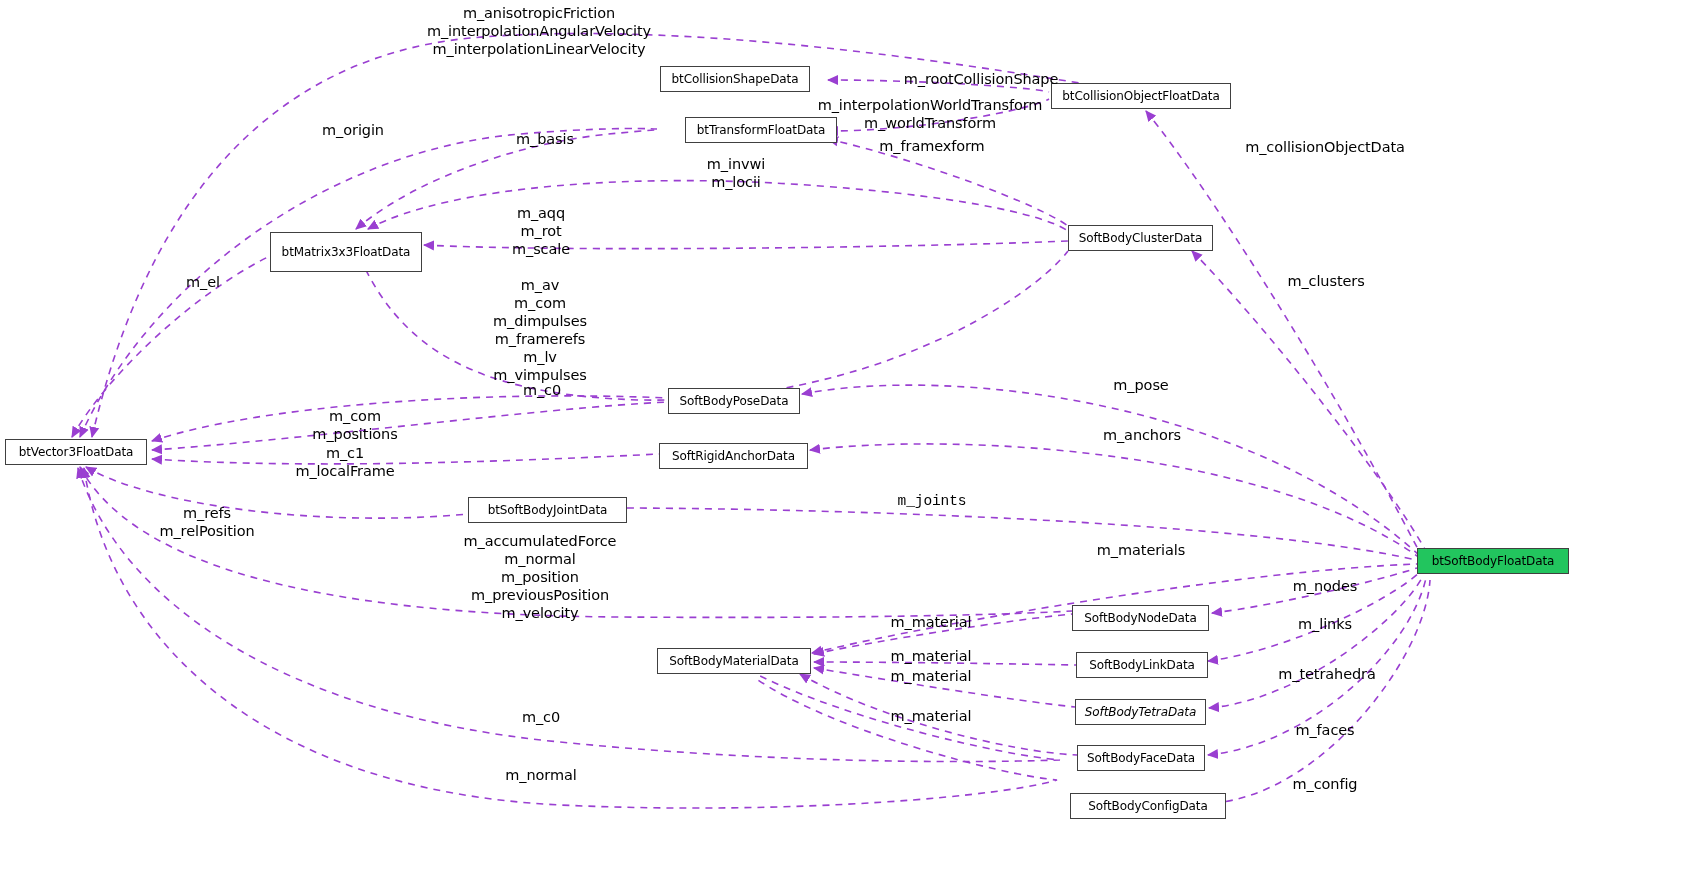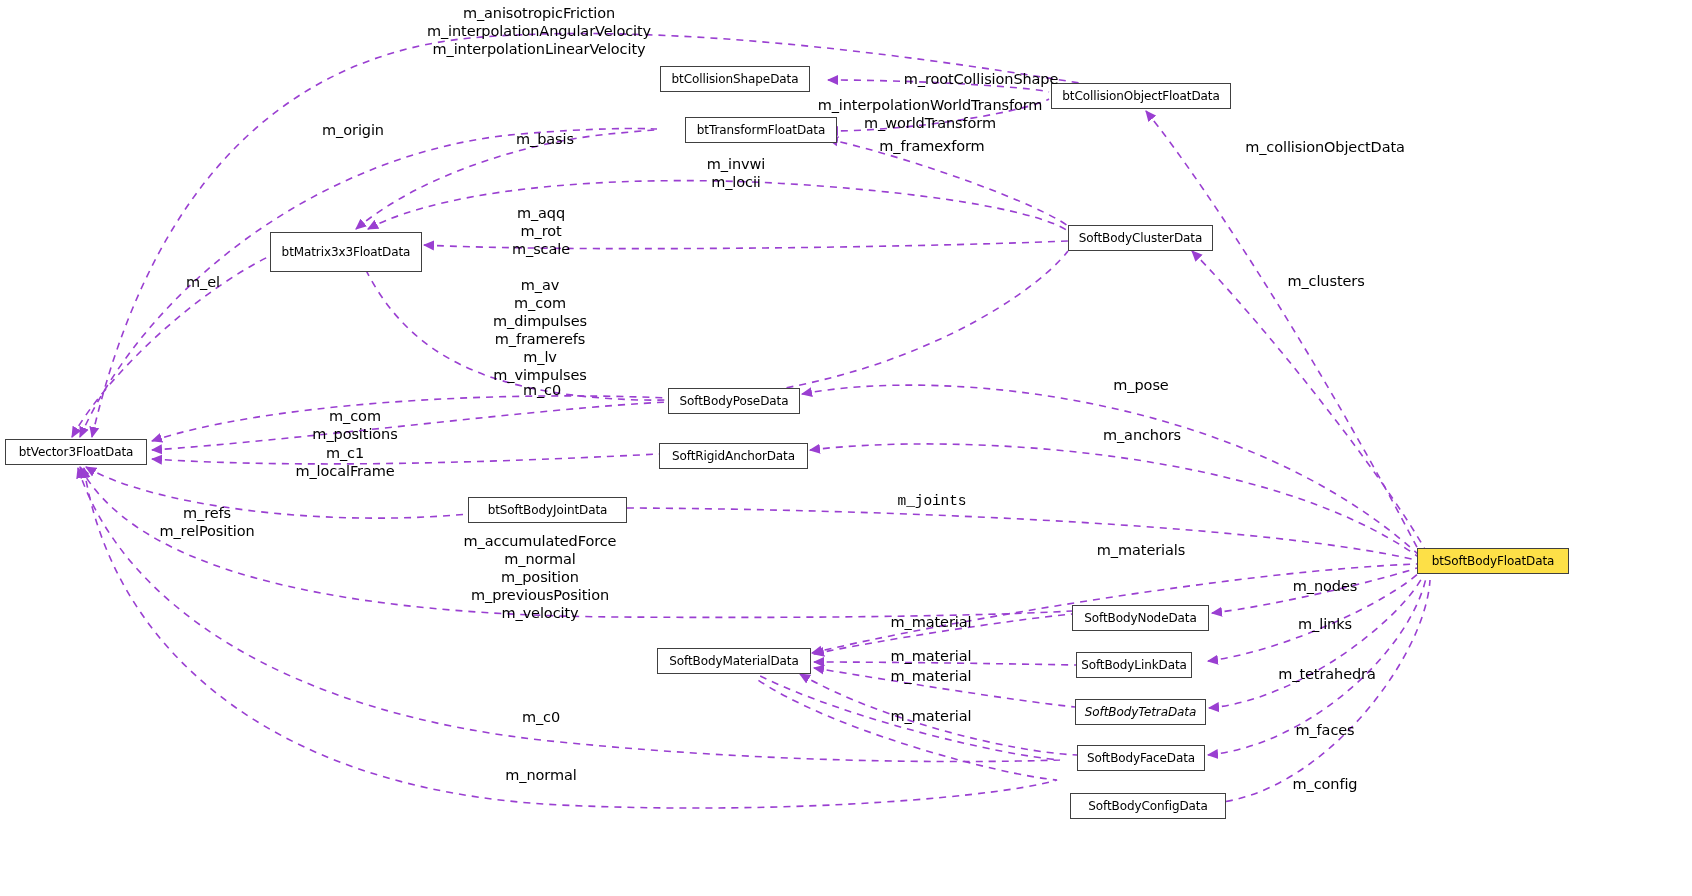--- a/index.html
+++ b/index.html
@@ -32,21 +32,21 @@
     color: #000000;
     font-size: 12px;
     line-height: 1;
     display: flex;
     align-items: center;
     justify-content: center;
     white-space: nowrap;
     letter-spacing: -0.1px;
   }
   .node-box.highlight {
-    background: #fde047;
+    background: #22c55e;
     border: 1px solid #404040;
   }
   .edge-label {
     position: absolute;
     font-size: 14.5px;
     color: #000000;
     line-height: 18px;
     white-space: pre;
     text-align: center;
     letter-spacing: -0.1px;
@@ -106,21 +106,21 @@
       <div class="node-box" style="left: 659px; top: 117px; width: 152px; height: 26px; margin-left: 26px;">btTransformFloatData</div>
       <div class="node-box" style="left: 1068px; top: 225px; width: 145px; height: 26px;">SoftBodyClusterData</div>
       <div class="node-box" style="left: 270px; top: 232px; width: 152px; height: 40px;">btMatrix3x3FloatData</div>
       <div class="node-box" style="left: 668px; top: 388px; width: 132px; height: 26px;">SoftBodyPoseData</div>
       <div class="node-box" style="left: 659px; top: 443px; width: 149px; height: 26px;">SoftRigidAnchorData</div>
       <div class="node-box" style="left: 5px; top: 439px; width: 142px; height: 26px;">btVector3FloatData</div>
       <div class="node-box" style="left: 468px; top: 497px; width: 159px; height: 26px;">btSoftBodyJointData</div>
       <div class="node-box highlight" style="left: 1417px; top: 548px; width: 152px; height: 26px;">btSoftBodyFloatData</div>
       <div class="node-box" style="left: 1072px; top: 605px; width: 137px; height: 26px;">SoftBodyNodeData</div>
       <div class="node-box" style="left: 657px; top: 648px; width: 154px; height: 26px;">SoftBodyMaterialData</div>
-      <div class="node-box" style="left: 1076px; top: 652px; width: 116px; height: 26px;">SoftBodyLinkData</div>
+      <div class="node-box" style="left: 1076px; top: 652px; width: 132px; height: 26px;">SoftBodyLinkData</div>
       <div class="node-box" style="left: 1075px; top: 699px; width: 131px; height: 26px; font-style: italic;">SoftBodyTetraData</div>
       <div class="node-box" style="left: 1077px; top: 745px; width: 128px; height: 26px;">SoftBodyFaceData</div>
       <div class="node-box" style="left: 1070px; top: 793px; width: 156px; height: 26px;">SoftBodyConfigData</div>
     </div>
   <div id="label-layer">
       <div class="edge-label center" style="left: 539px; top: 4px;">m_anisotropicFriction
 m_interpolationAngularVelocity
 m_interpolationLinearVelocity</div>
       <div class="edge-label center" style="left: 981px; top: 70px;">m_rootCollisionShape</div>
       <div class="edge-label center" style="left: 930px; top: 96px;">m_interpolationWorldTransform

